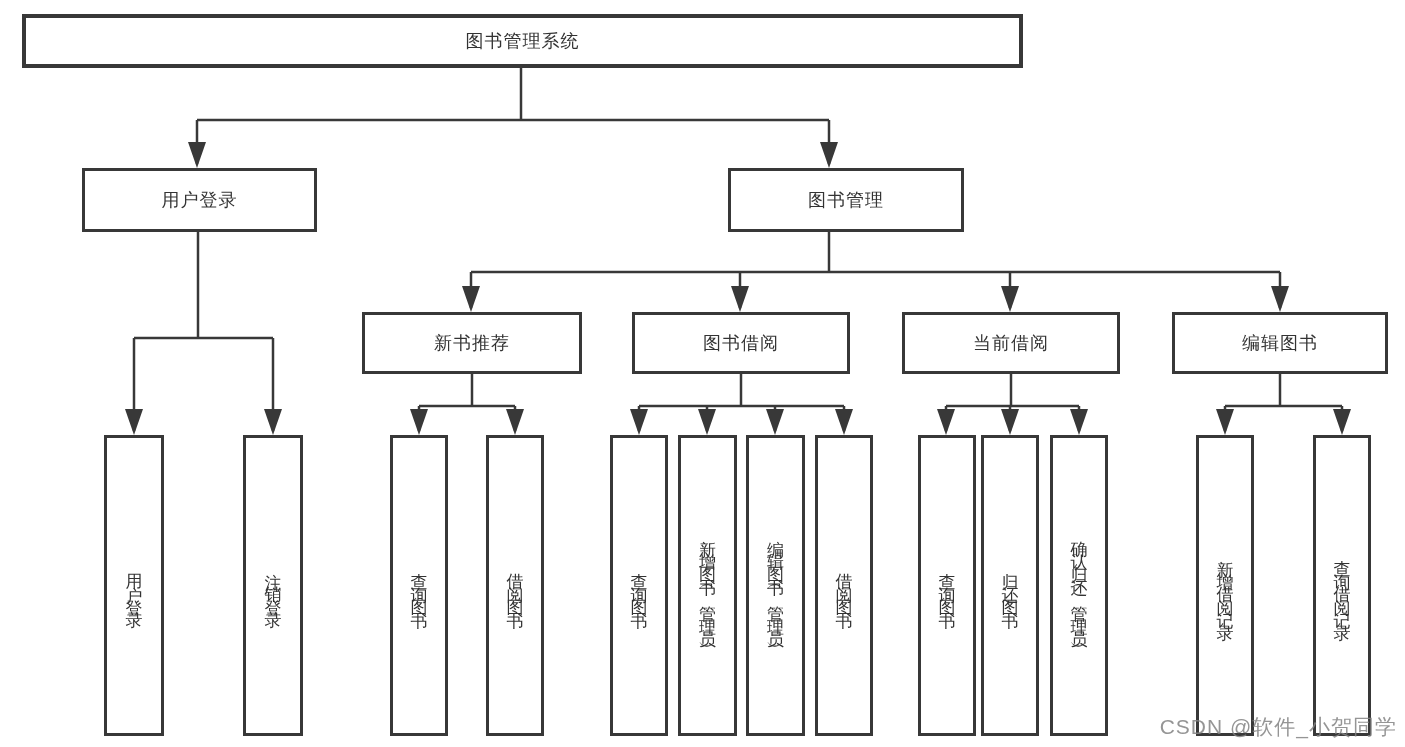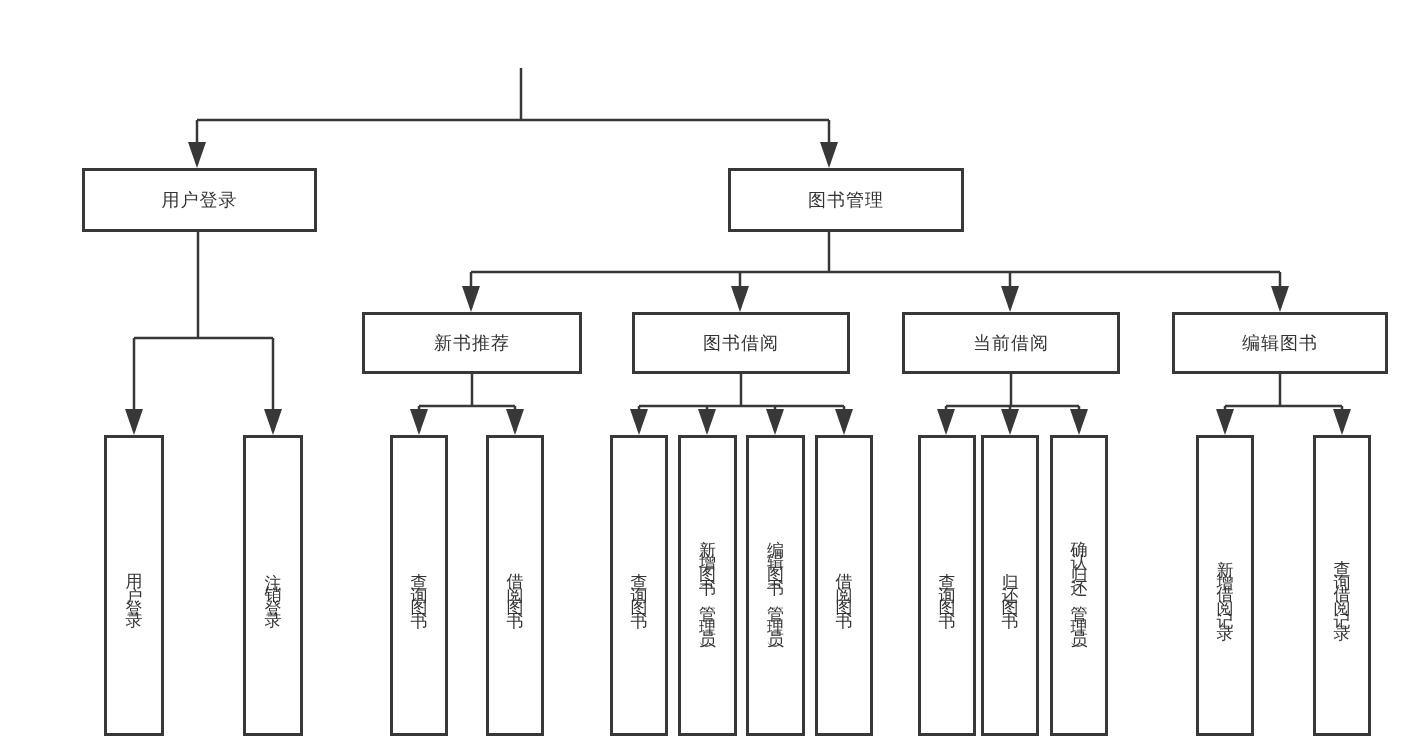--- a/index.html
+++ b/index.html
@@ -107,20 +107,23 @@
       <path d="M766 409 L784 409 L775 435 Z"></path>
       <path d="M835 409 L853 409 L844 435 Z"></path>
       <path d="M937 409 L955 409 L946 435 Z"></path>
       <path d="M1001 409 L1019 409 L1010 435 Z"></path>
       <path d="M1070 409 L1088 409 L1079 435 Z"></path>
       <path d="M1216 409 L1234 409 L1225 435 Z"></path>
       <path d="M1333 409 L1351 409 L1342 435 Z"></path>
     </g>
   </svg>
 
+  <div class="node root" style="left:22px;top:14px;width:1001px;height:54px;">
+    <span>图书管理系统</span>
+  </div>
 
   <div class="node" style="left:82px;top:168px;width:235px;height:64px;">
     <span>用户登录</span>
   </div>
   <div class="node" style="left:712px;top:168px;width:236px;height:64px;margin-left:16px;">
     <span>图书管理</span>
   </div>
 
   <div class="node" style="left:632px;top:312px;width:218px;height:62px;">
     <span>图书借阅</span>
@@ -172,14 +175,15 @@
     <span class="vtext">确认归还（管理员）</span>
   </div>
 
   <div class="node leaf" style="left:1196px;top:435px;width:58px;height:301px;">
     <span class="vtext">新增借阅记录</span>
   </div>
   <div class="node leaf" style="left:1313px;top:435px;width:58px;height:301px;">
     <span class="vtext">查询借阅记录</span>
   </div>
 
+  <div class="watermark">CSDN @软件_小贺同学</div>
 
 </div>
 
 </body></html>

